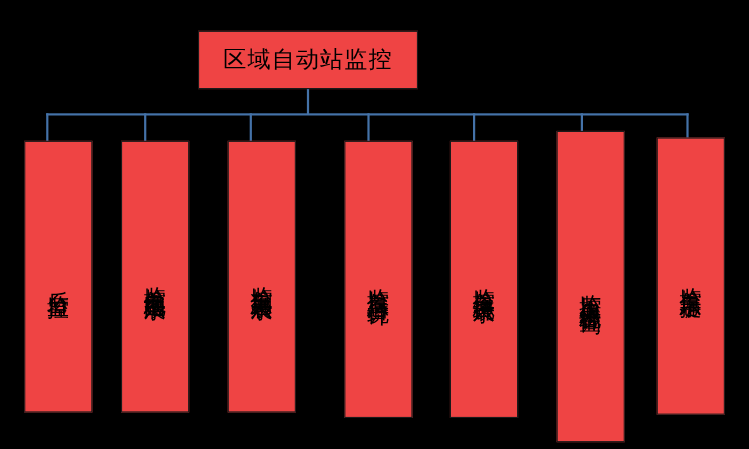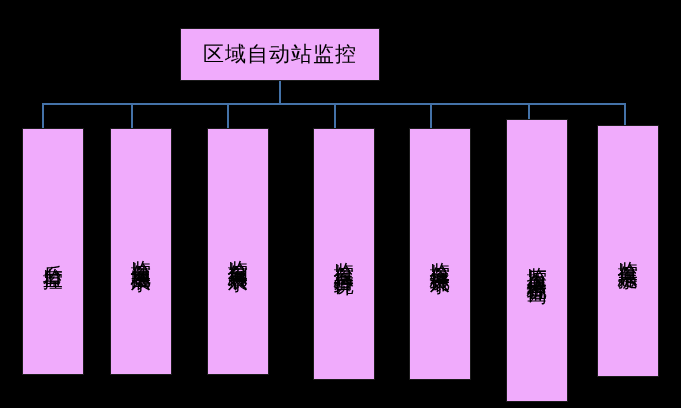--- a/index.html
+++ b/index.html
@@ -13,21 +13,21 @@
   }
   #diagram-root {
     position: relative;
     width: 681px;
     height: 408px;
     background: #000000;
     overflow: hidden;
   }
   .node-box {
     position: absolute;
-    background: #f0abfc;
+    background: #ef4444;
     border: 1px solid #1a1a1a;
     box-sizing: border-box;
     color: #000000;
     display: flex;
     align-items: center;
     justify-content: center;
     text-align: center;
   }
   .node-root {
     font-size: 21px;

